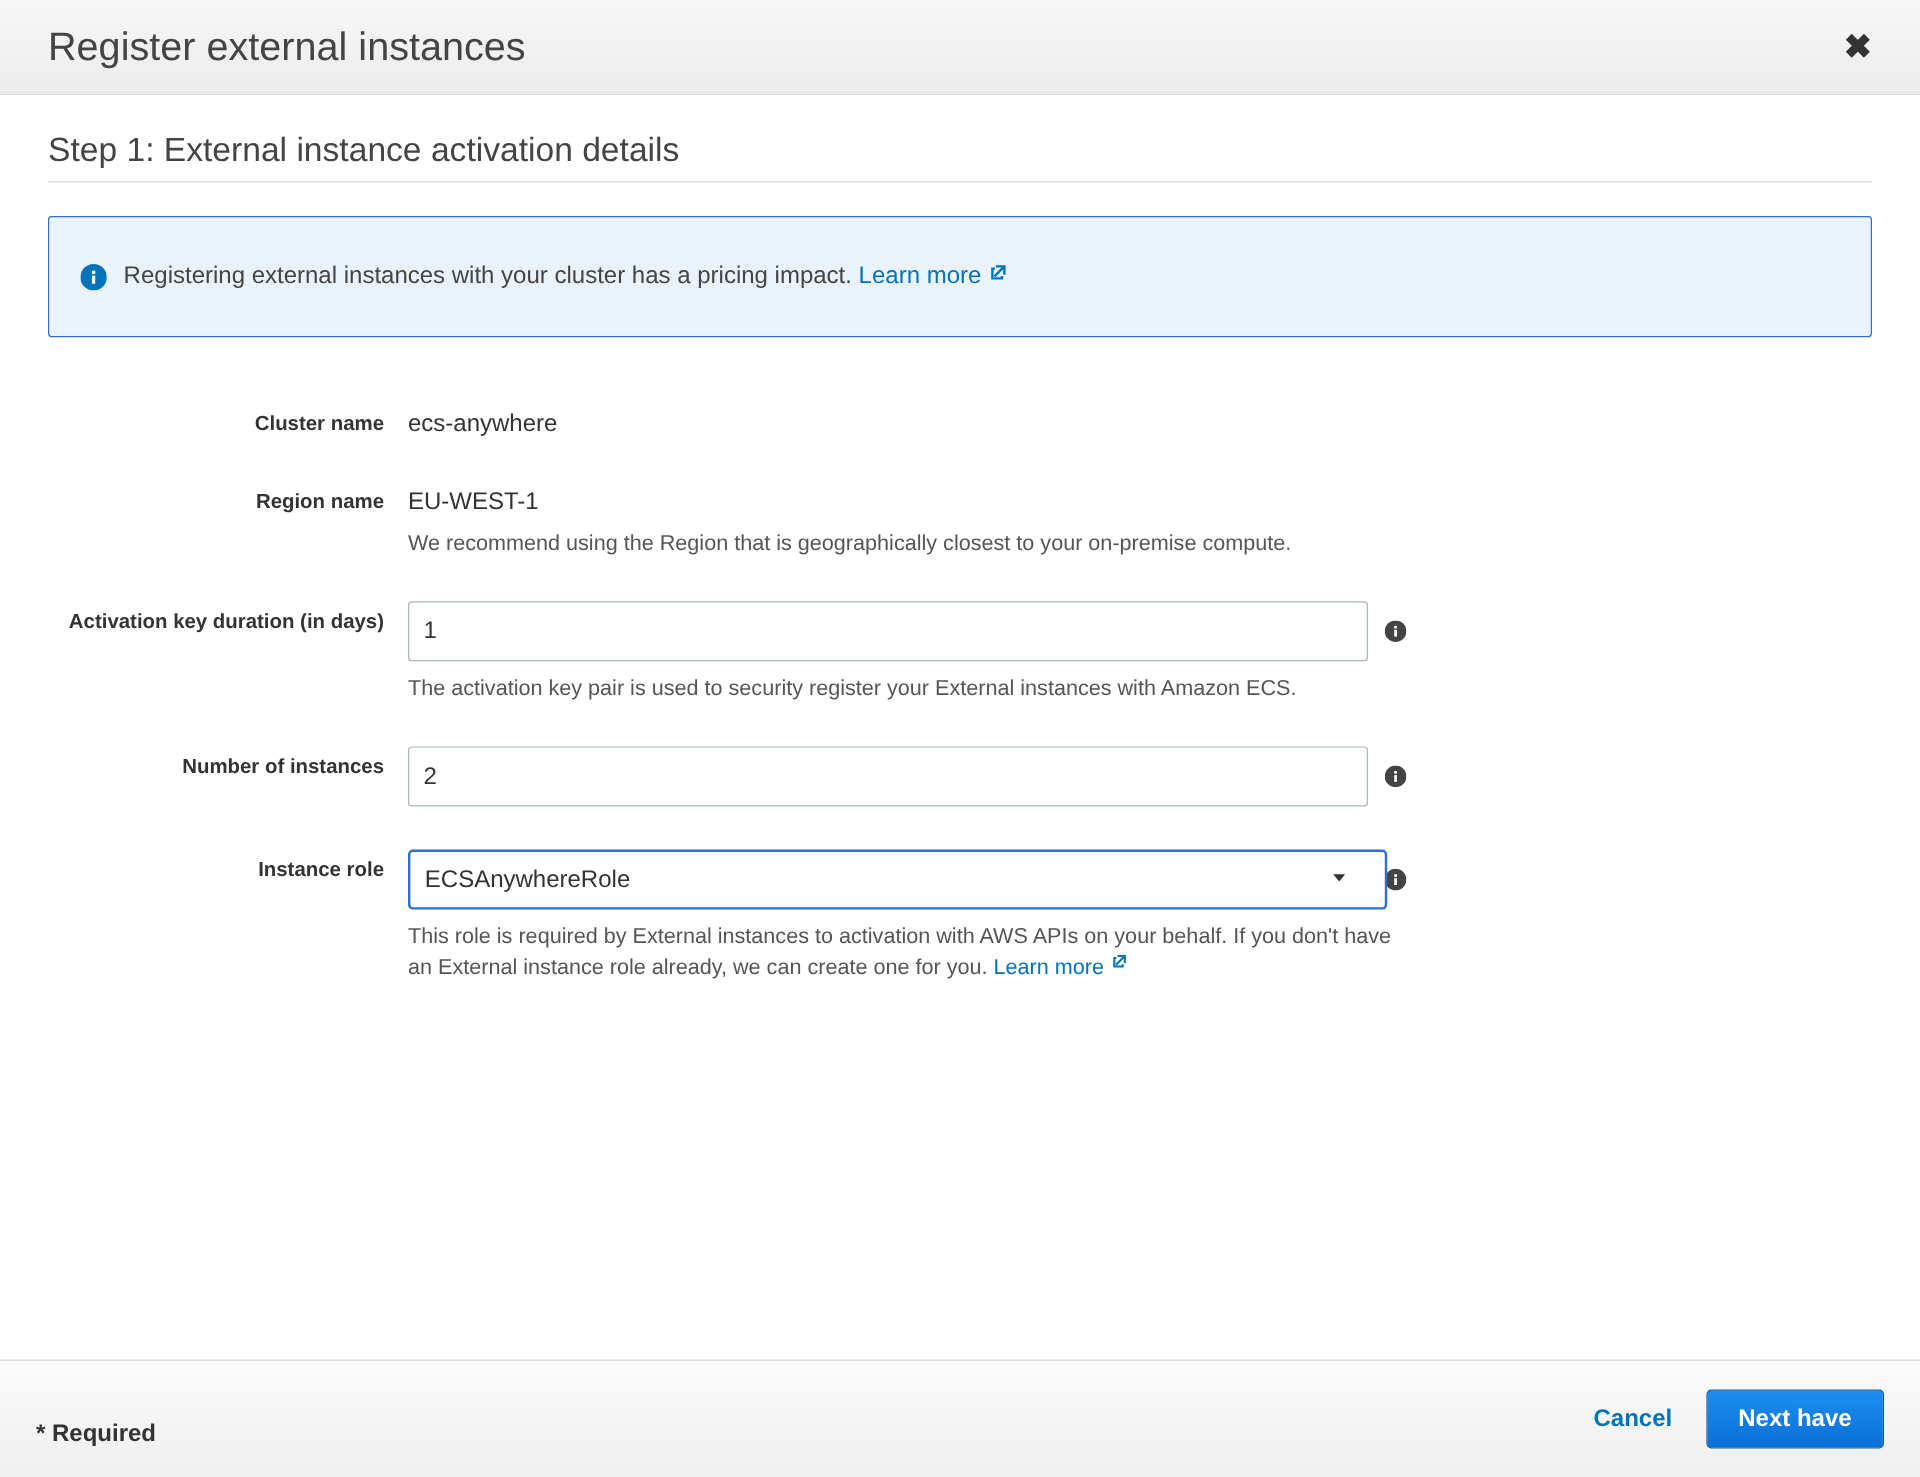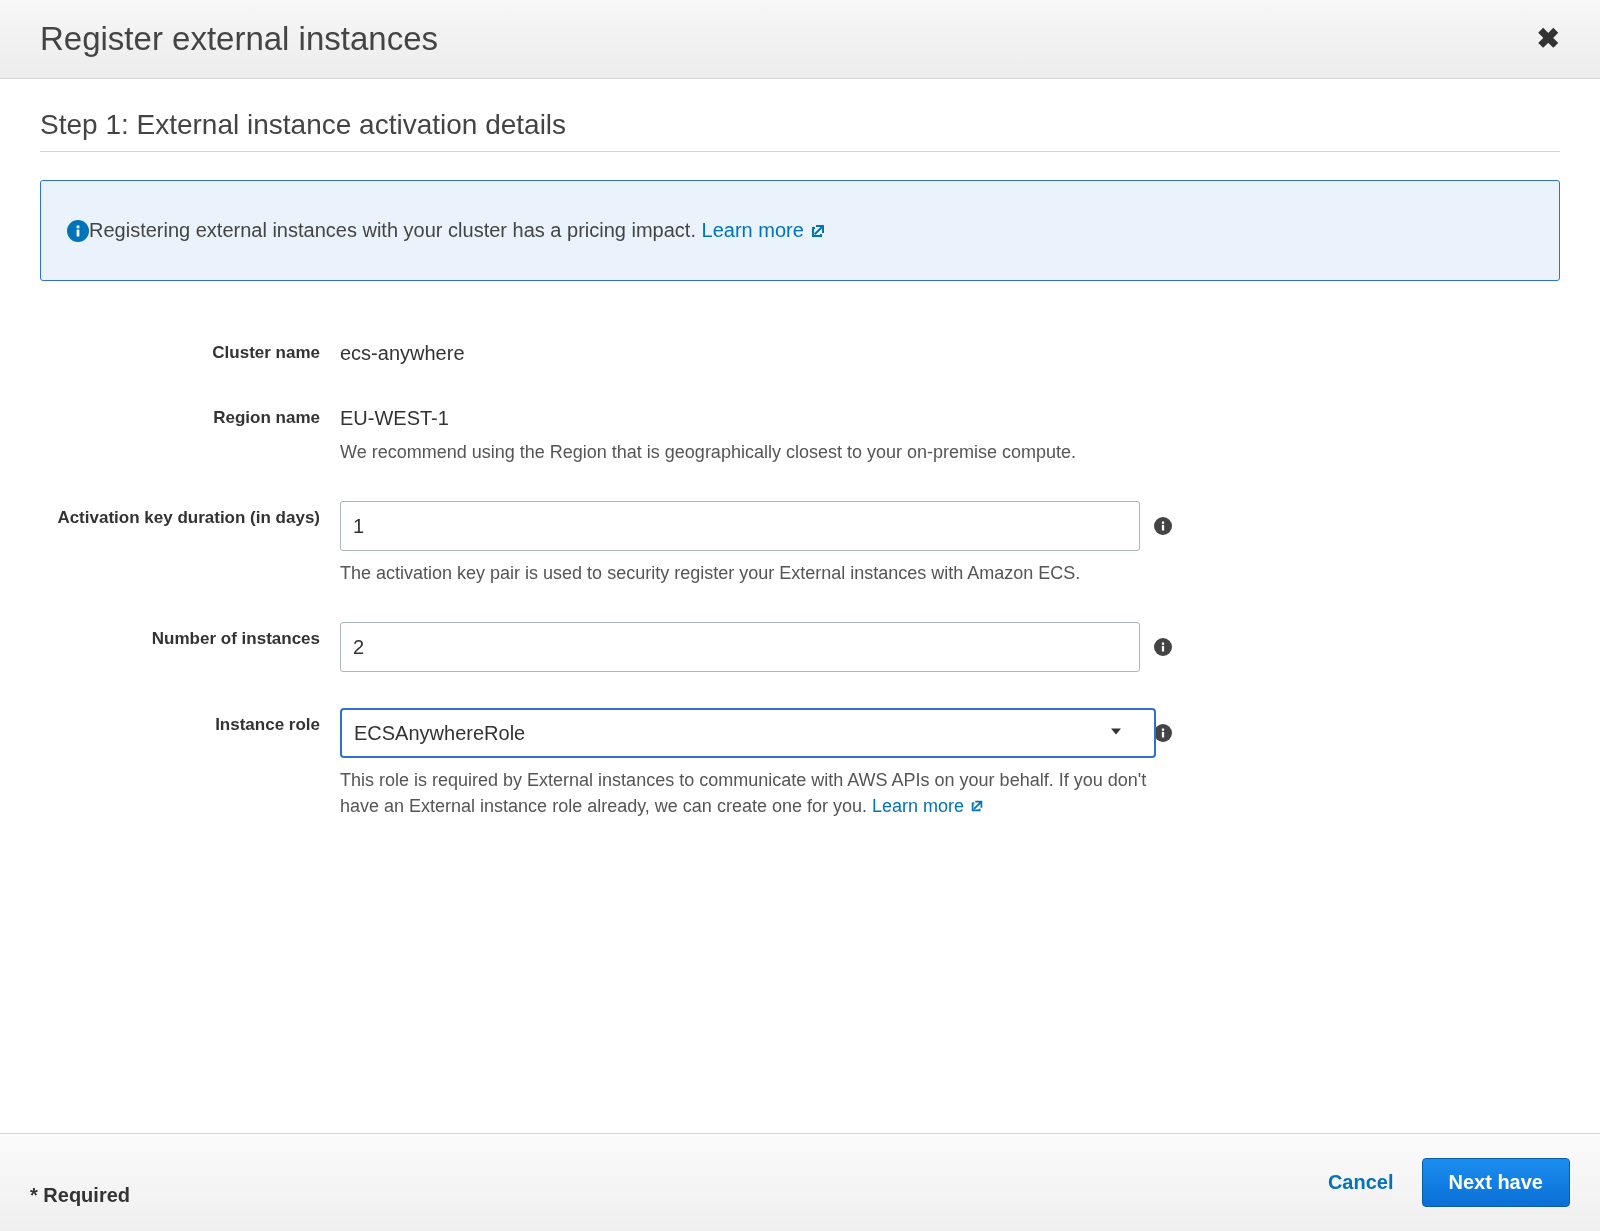--- a/index.html
+++ b/index.html
@@ -51,32 +51,33 @@
   }
 
   
   .info-box {
     border: 1px solid #2f6fd1;
     background: #eaf3fb;
     border-radius: 3px;
     padding: 38px 26px;
     display: flex;
     align-items: center;
+    gap: 14px;
     margin-bottom: 55px;
   }
   .info-text {
     font-size: 20px;
     color: #444;
   }
   .info-link {
     color: #0073bb;
     text-decoration: none;
     cursor: pointer;
     display: inline-flex;
-    align-items: center;
+    align-items: flex-start;
     gap: 6px;
   }
 
   
   .form-row {
     display: flex;
     margin-bottom: 36px;
   }
   .form-label {
     width: 300px;
@@ -289,21 +290,21 @@
         </span>
         <span class="info-icon-circle">
           <svg width="18" height="18" viewBox="0 0 16 16">
               <circle cx="8" cy="8" r="8" fill="#444"></circle>
               <rect x="7" y="7" width="2" height="5" fill="#fff"></rect>
               <rect x="7" y="4" width="2" height="2" fill="#fff"></rect>
             </svg>
         </span>
       </div>
       <div class="helper-text">
-        <span>This role is required by External instances to communicate with AWS APIs on your behalf. If you don't have an External instance role already, we can create one for you.</span>
+        <span>This role is required by External instances to activation with AWS APIs on your behalf. If you don't have an External instance role already, we can create one for you.</span>
         <a class="info-link">
           <span>Learn more</span>
           <svg width="14" height="14" viewBox="0 0 16 16">
               <path d="M6 2h8v8h-2V5.4L5.4 12 4 10.6 10.6 4H6V2z" fill="#0073bb"></path>
               <path d="M2 4h3v2H4v6h6v-1h2v3H2V4z" fill="#0073bb"></path>
             </svg>
         </a>
       </div>
     </div>
   </div>

